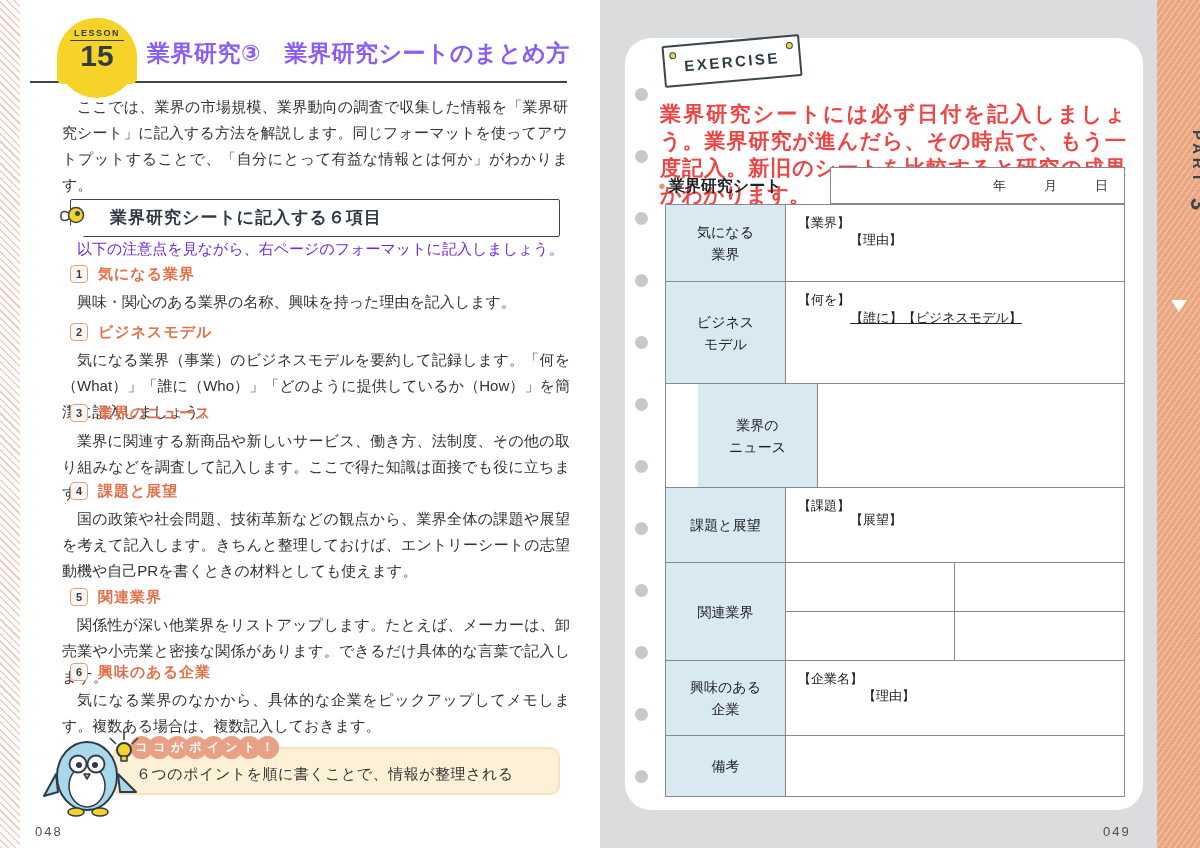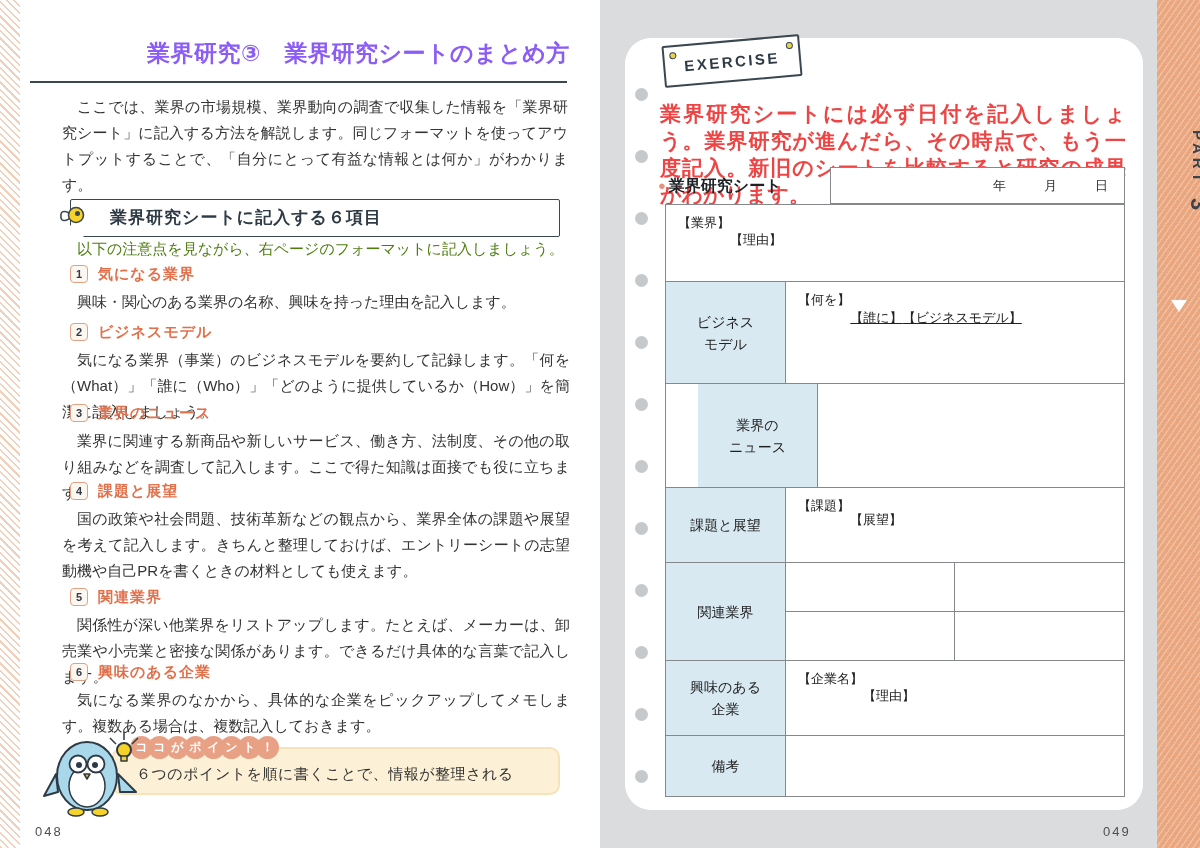--- a/index.html
+++ b/index.html
@@ -26,21 +26,21 @@
 
   .intro { position:absolute; left:62px; top:94px; width:506px; font-size:15px; line-height:26px;
     text-indent:1em; text-align:justify; color:#333; }
 
   .section-box { position:absolute; left:70px; top:199px; width:490px; height:38px; background:#fff;
     border:1.5px solid #3A4750; border-radius:2px 2px 2px 0;
     clip-path:polygon(0 0,100% 0,100% 100%,14px 100%,0 calc(100% - 12px)); }
   .section-title { position:absolute; left:110px; top:206px; font-size:17px; font-weight:bold; color:#2E3A45; letter-spacing:1px; }
   .pin-icon { position:absolute; left:58px; top:203px; width:34px; height:26px; z-index:3; }
 
-  .section-intro { position:absolute; left:62px; top:240px; width:506px; font-size:15px; text-indent:1em; color:#4d7c0f; }
+  .section-intro { position:absolute; left:62px; top:240px; width:506px; font-size:15px; text-indent:1em; color:#6d28d9; }
 
   .item { position:absolute; left:62px; width:508px; }
   .i1 { top:262px; } .i2 { top:320px; } .i3 { top:401px; } .i4 { top:479px; } .i5 { top:585px; } .i6 { top:660px; }
   .item-head { display:flex; align-items:center; gap:10px; height:24px; margin-left:8px; margin-bottom:3px; }
   .item-num { width:18px; height:18px; border:1.5px solid #E0A183; border-radius:4px; background:#FDF7F1;
     font-size:11px; font-weight:bold; color:#323C46; display:flex; align-items:center; justify-content:center; }
   .item-heading { font-size:15px; font-weight:bold; color:#E2714B; letter-spacing:1px; }
   .item-body { font-size:15px; line-height:26px; text-indent:1em; text-align:justify; color:#333; }
 
   .point-box { position:absolute; left:112px; top:747px; width:448px; height:48px; background:#FCF1D6;
@@ -105,20 +105,25 @@
   .side-caption { position:absolute; left:0; top:328px; width:43px; writing-mode:vertical-rl;
     font-size:12px; letter-spacing:2.5px; color:#33383D; margin-left:15px; }
 </style>
 </head>
 <body>
 
 <div id="stage">
 
   <div class="edge-stripes"></div>
 
+  <div class="lesson-badge">
+    <div class="circle"></div>
+    <div class="lesson-label">LESSON</div>
+    <div class="lesson-number">15</div>
+  </div>
   <h1 class="page-title">業界研究③　業界研究シートのまとめ方</h1>
   <div class="title-rule"></div>
 
   <p class="intro">ここでは、業界の市場規模、業界動向の調査で収集した情報を「業界研究シート」に記入する方法を解説します。同じフォーマットを使ってアウトプットすることで、「自分にとって有益な情報とは何か」がわかります。</p>
 
   <div class="section-box"></div>
   <svg class="pin-icon" viewBox="0 0 34 26">
     <path d="M14 13 C8 6, 2 8, 3 13 C2 18, 8 20, 14 13 Z" fill="none" stroke="#3A4750" stroke-width="1.6"></path>
     <circle cx="18" cy="12" r="7.5" fill="#F5D328" stroke="#3A4750" stroke-width="1.6"></circle>
     <circle cx="19.5" cy="10.5" r="2.5" fill="#3A4750"></circle>
@@ -236,20 +241,22 @@
   </div>
 
   <div class="date-box">
     <span>年</span>
     <span>月</span>
     <span>日</span>
   </div>
 
   <div class="sheet-table">
     <div class="srow r1">
+      <div class="slabel">気になる
+業界</div>
       <div class="scontent">
         <div class="sfield">【業界】</div>
         <div class="sfield">【理由】</div>
       </div>
     </div>
     <div class="srow r2">
       <div class="slabel">ビジネス
 モデル</div>
       <div class="scontent">
         <div class="sfield">【何を】</div>

